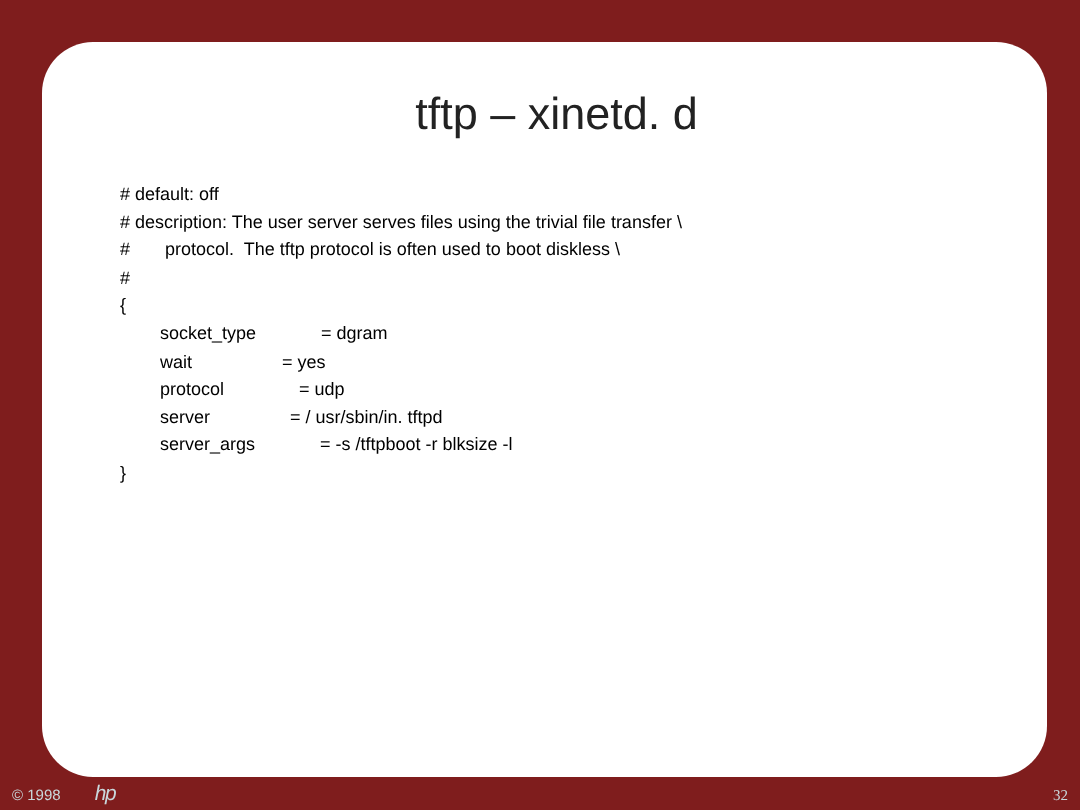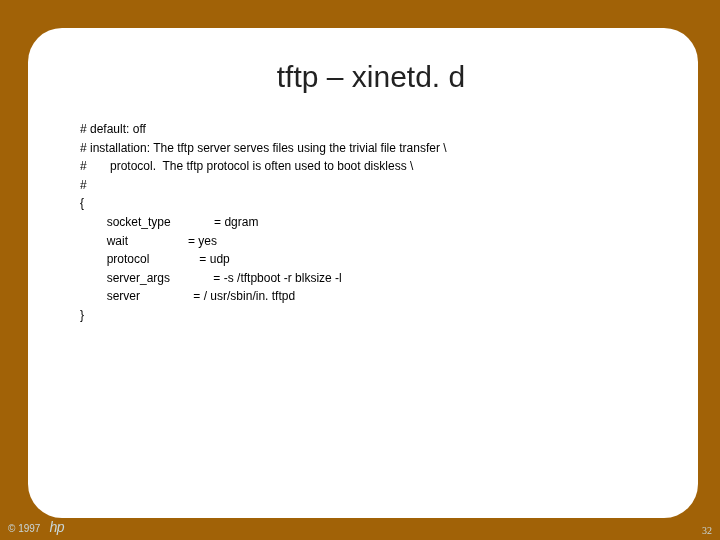--- a/index.html
+++ b/index.html
@@ -8,21 +8,21 @@
     width: 720px;
     height: 540px;
     font-family: Arial, Helvetica, sans-serif;
     background: #000;
     overflow: hidden;
   }
   .slide {
     position: relative;
     width: 720px;
     height: 540px;
-    background: #a16207;
+    background: #7f1d1d;
     box-sizing: border-box;
   }
   .panel {
     position: absolute;
     left: 28px;
     top: 28px;
     right: 22px;
     bottom: 22px;
     background: #ffffff;
     border-radius: 34px;
@@ -47,53 +47,53 @@
   .footer {
     position: absolute;
     left: 8px;
     bottom: 4px;
     font-size: 10px;
     color: #c9d7db;
   }
   .footer .hp {
     font-size: 14px;
     font-style: italic;
-    font-family: Liberation Mono, monospace;
+    font-family: Liberation Sans, sans-serif;
     letter-spacing: -1px;
     color: #c9d7db;
-    margin-left: 6px;
+    margin-left: 20px;
   }
   .pagenum {
     position: absolute;
     right: 8px;
     bottom: 4px;
     font-size: 10px;
     color: #c9d7db;
     font-family: Liberation Serif, serif;
   }
 </style>
 </head>
 <body>
 
 <div class="slide">
   <div class="panel">
     <h1 class="title">tftp – xinetd. d</h1>
     <div class="body">
       <div class="line"># default: off</div>
-      <div class="line"># installation: The tftp server serves files using the trivial file transfer \</div>
+      <div class="line"># description: The user server serves files using the trivial file transfer \</div>
       <div class="line">#       protocol.  The tftp protocol is often used to boot diskless \</div>
       <div class="line">#</div>
       <div class="line">{</div>
       <div class="line">        socket_type             = dgram</div>
       <div class="line">        wait                  = yes</div>
       <div class="line">        protocol               = udp</div>
+      <div class="line">        server                = / usr/sbin/in. tftpd</div>
       <div class="line">        server_args             = -s /tftpboot -r blksize -l</div>
-      <div class="line">        server                = / usr/sbin/in. tftpd</div>
       <div class="line">}</div>
     </div>
   </div>
 
   <div class="footer">
-    <span>© 1997</span>
+    <span>© 1998</span>
     <span class="hp">hp</span>
   </div>
   <div class="pagenum">32</div>
 </div>
 
 </body></html>

